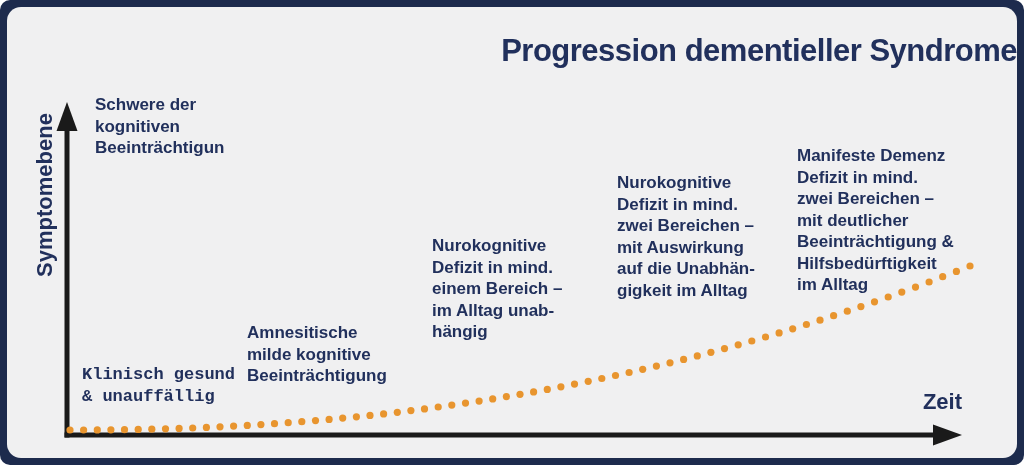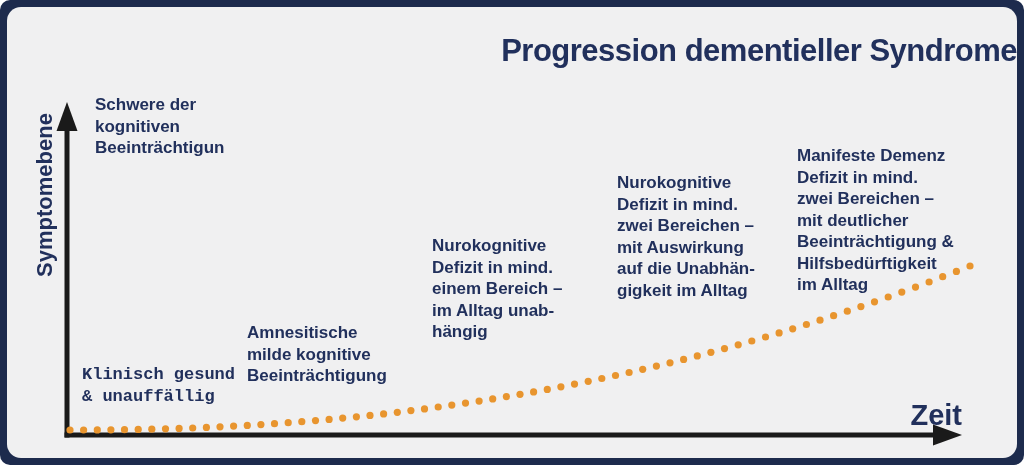--- a/index.html
+++ b/index.html
@@ -50,24 +50,24 @@
     top: 188px;
     transform: translate(-50%, -50%) rotate(-90deg);
     font-size: 22px;
     font-weight: 700;
     color: #21305C;
     white-space: nowrap;
   }
   .x-label {
     position: absolute;
     left: 820px;
-    top: 392px;
+    top: 382px;
     width: 135px;
     text-align: right;
-    font-size: 29px;
+    font-size: 22px;
     font-weight: 700;
     color: #21305C;
   }
   svg.plot {
     position: absolute;
     left: 0; top: 0;
     width: 1024px;
     height: 465px;
   }
 </style>

